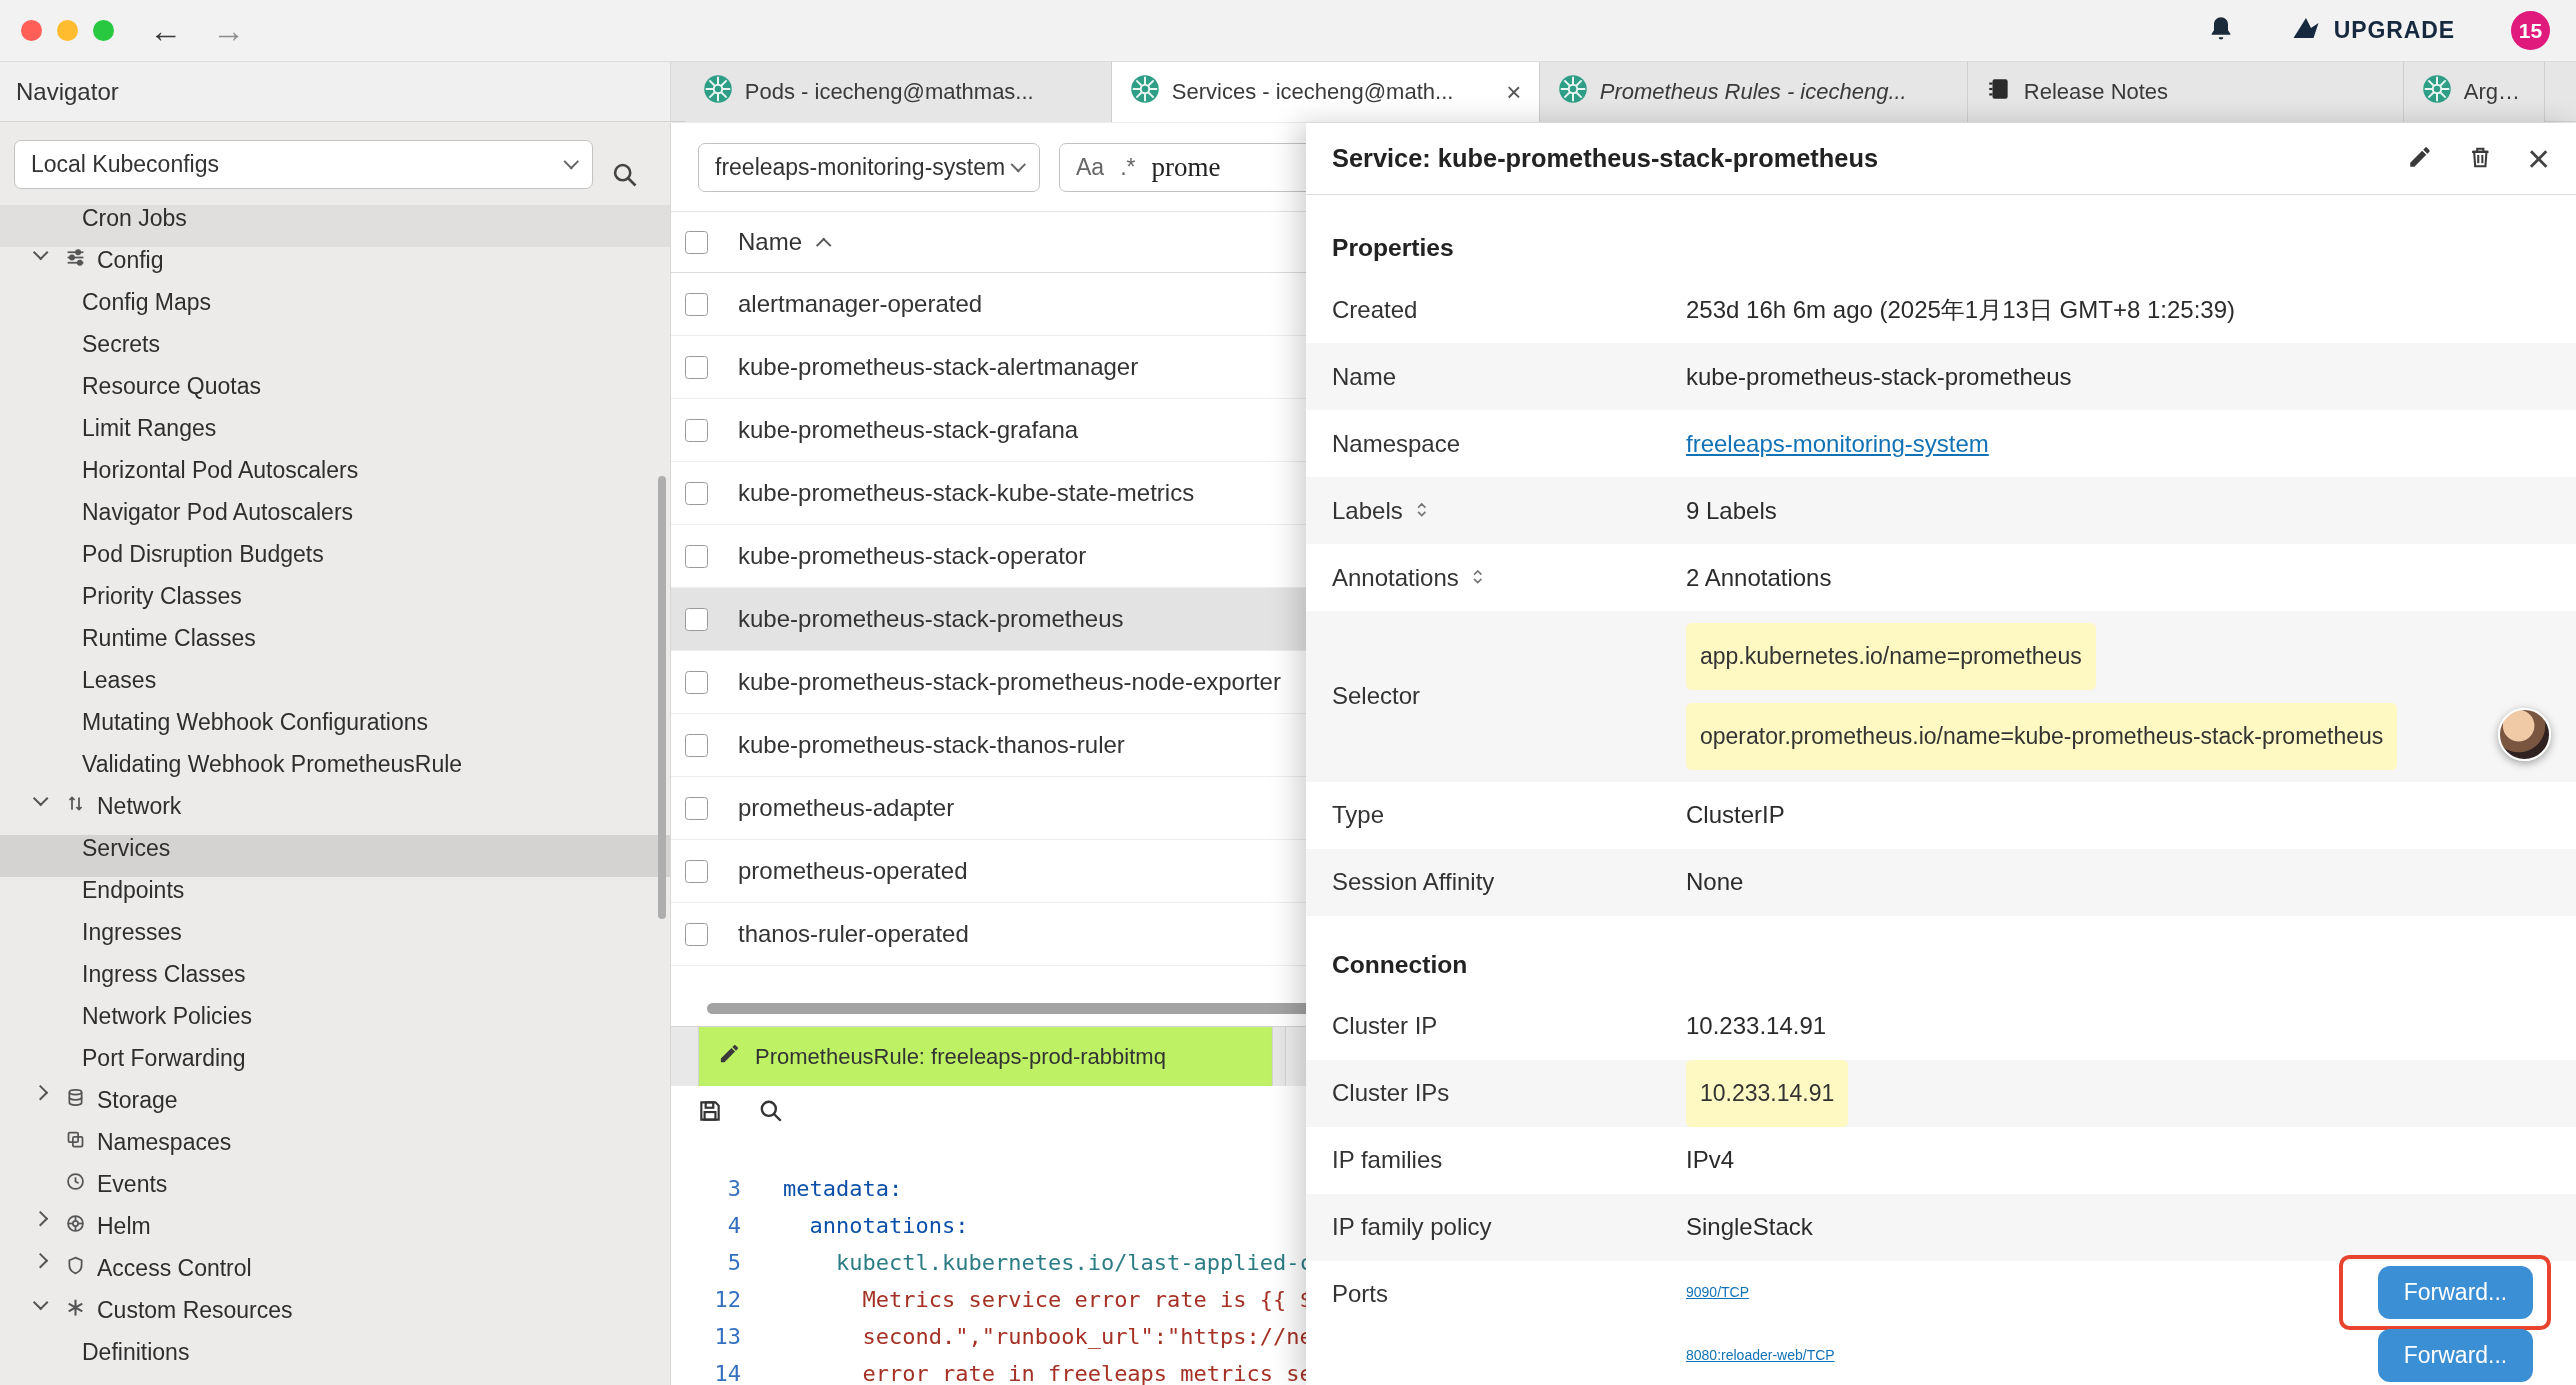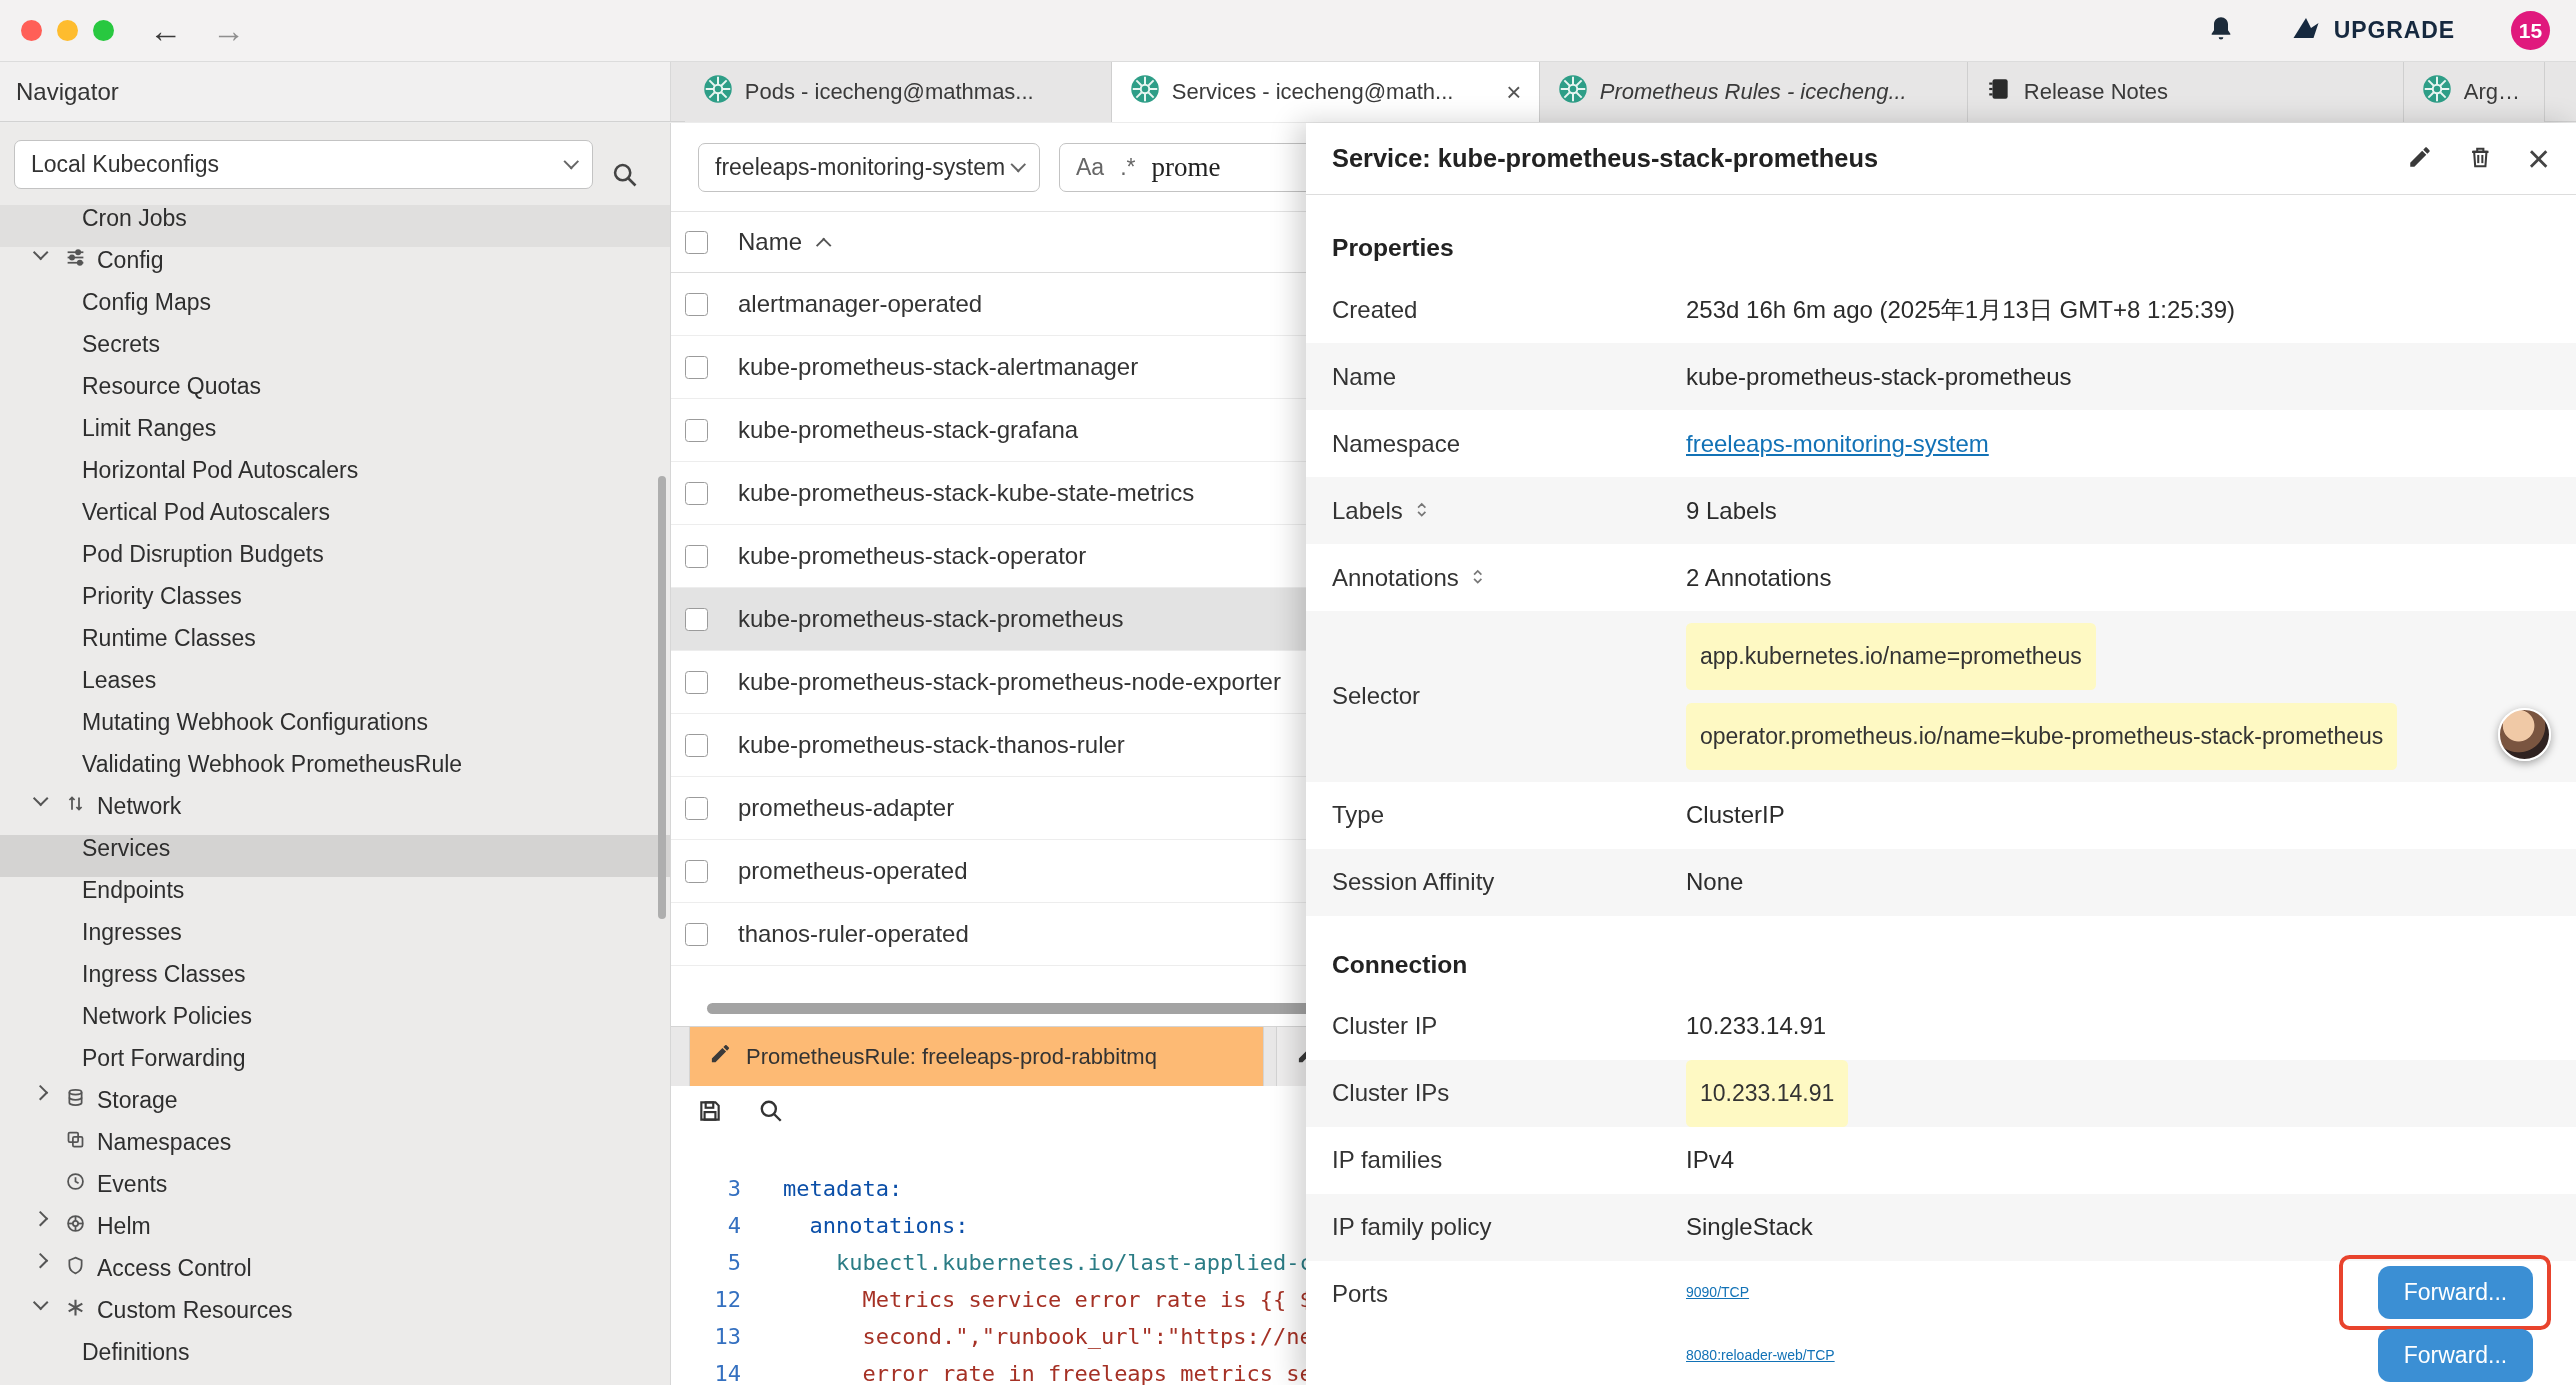--- a/index.html
+++ b/index.html
@@ -59,21 +59,21 @@
   .cb{width:23px;height:23px;border:1.8px solid #9b9b9b;border-radius:3.5px;background:#fff;flex:none}
   .colname{margin-left:30px;display:flex;align-items:center}
   .sort-up{width:11.4px;height:11.4px;border-left:2.6px solid #555;border-top:2.6px solid #555;transform:rotate(45deg);margin-left:16px;margin-top:7px}
   .trow{height:63px;display:flex;align-items:center;padding-left:14px;border-bottom:0.9px solid #ededed;font-size:24px;color:#333;white-space:nowrap}
   .trow.selected{background:#e3e3e3}
   .trow .rowname{margin-left:30px}
   .hscroll{position:absolute;top:880px;left:0;right:0;height:14px}
   .hthumb{position:absolute;left:36px;width:1368px;height:11.4px;background:#a3a3a3;border-radius:6.1px}
   .dock{position:absolute;top:903px;left:0;right:0;height:60px;background:#e9e8e8;border-top:0.9px solid #d4d4d4;display:flex;align-items:stretch}
   .dtab{display:flex;align-items:center;gap:14px;padding:0 19px;font-size:22px;color:#333;white-space:nowrap}
-  .dtab.active{background:#fdba74;margin-left:18px;width:575px;border-right:0.9px solid #d4d4d4;border-left:0.9px solid #d4d4d4}
+  .dtab.active{background:#bef264;margin-left:27px;width:575px;border-right:0.9px solid #d4d4d4;border-left:0.9px solid #d4d4d4}
   .dtab.partial{margin-left:12.3px;width:614px;background:#efeeee;border-left:0.9px solid #d4d4d4}
   .iconrow{position:absolute;top:963px;left:0;right:0;height:53px;border-bottom:0.9px solid #e3e3e3;display:flex;align-items:center;gap:35px;padding-left:26px}
   .editor{position:absolute;top:1015px;left:0;right:0;bottom:0;font-family:"DejaVu Sans Mono","Liberation Mono",monospace;font-size:22px;padding-top:32px;background:#fff}
   .eline{display:flex;height:37px;align-items:center;white-space:pre}
   .lnum{width:70px;text-align:right;color:#3470c0;flex:none}
   .lcode{padding-left:42px}
   .c-key{color:#0b4fa8}
   .c-prop{color:#2b7c85}
   .c-str{color:#a53125}
 
@@ -266,21 +266,21 @@
       <div class="titem sub">
           <span>Resource Quotas</span>
         </div>
       <div class="titem sub">
           <span>Limit Ranges</span>
         </div>
       <div class="titem sub">
           <span>Horizontal Pod Autoscalers</span>
         </div>
       <div class="titem sub">
-          <span>Vertical Pod Autoscalers</span>
+          <span>Navigator Pod Autoscalers</span>
         </div>
       <div class="titem sub">
           <span>Pod Disruption Budgets</span>
         </div>
       <div class="titem sub">
           <span>Priority Classes</span>
         </div>
       <div class="titem sub">
           <span>Runtime Classes</span>
         </div>

